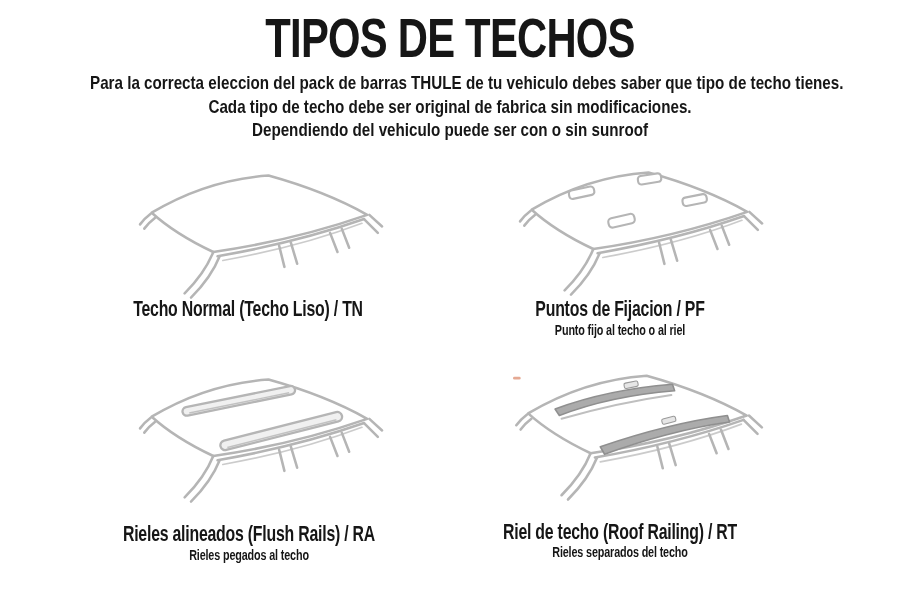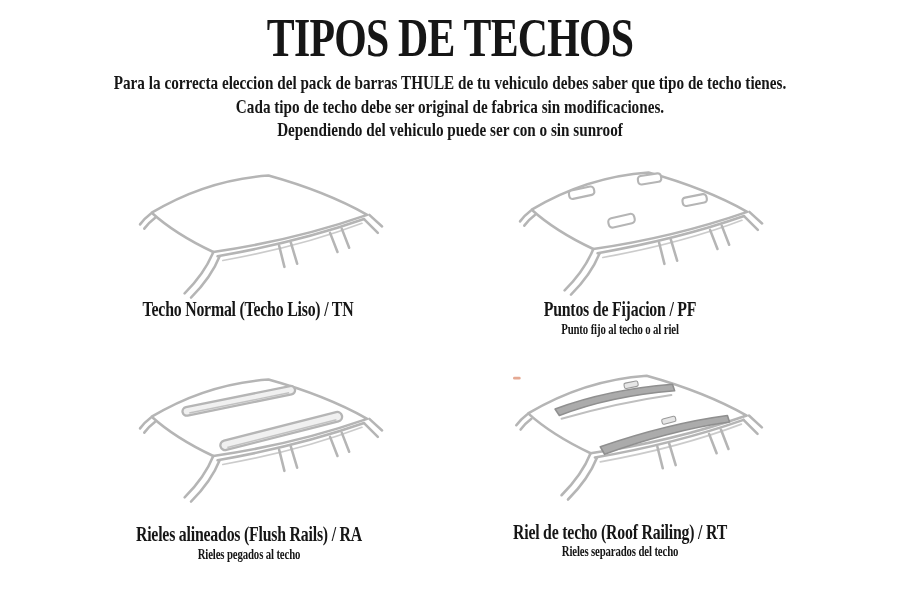--- a/index.html
+++ b/index.html
@@ -1,21 +1,21 @@
 <!DOCTYPE html>
 <html style="--background: #ffffff; --text: #161616; --line-art: #b5b5b5; --rail-fill: #ababab; --rail-stroke: #8f8f8f; --artifact: #e09a80;"><head>
 <meta charset="utf-8">
 <style>
   html,body{margin:0;padding:0;}
   .canvas{
     position:relative;
     width:900px;height:600px;
     background:var(--background,#fff);
     overflow:hidden;
-    font-family:Liberation Serif, serif;
+    font-family:Liberation Sans, sans-serif;
     color:var(--text,#161616);
   }
   .abs{position:absolute;}
   .title{
     top:10px;left:0;width:900px;
     text-align:center;
     font-size:55px;line-height:56px;font-weight:bold;
     letter-spacing:-1px;
     transform:scaleX(0.76);transform-origin:50% 50%;
     white-space:nowrap;

